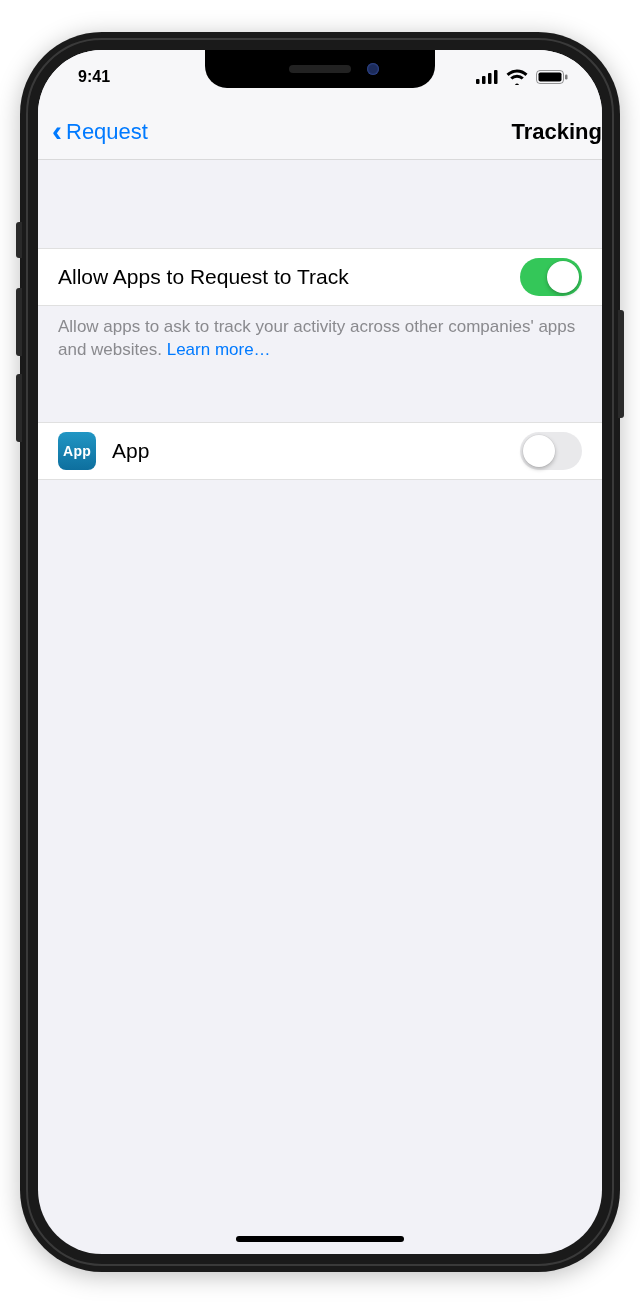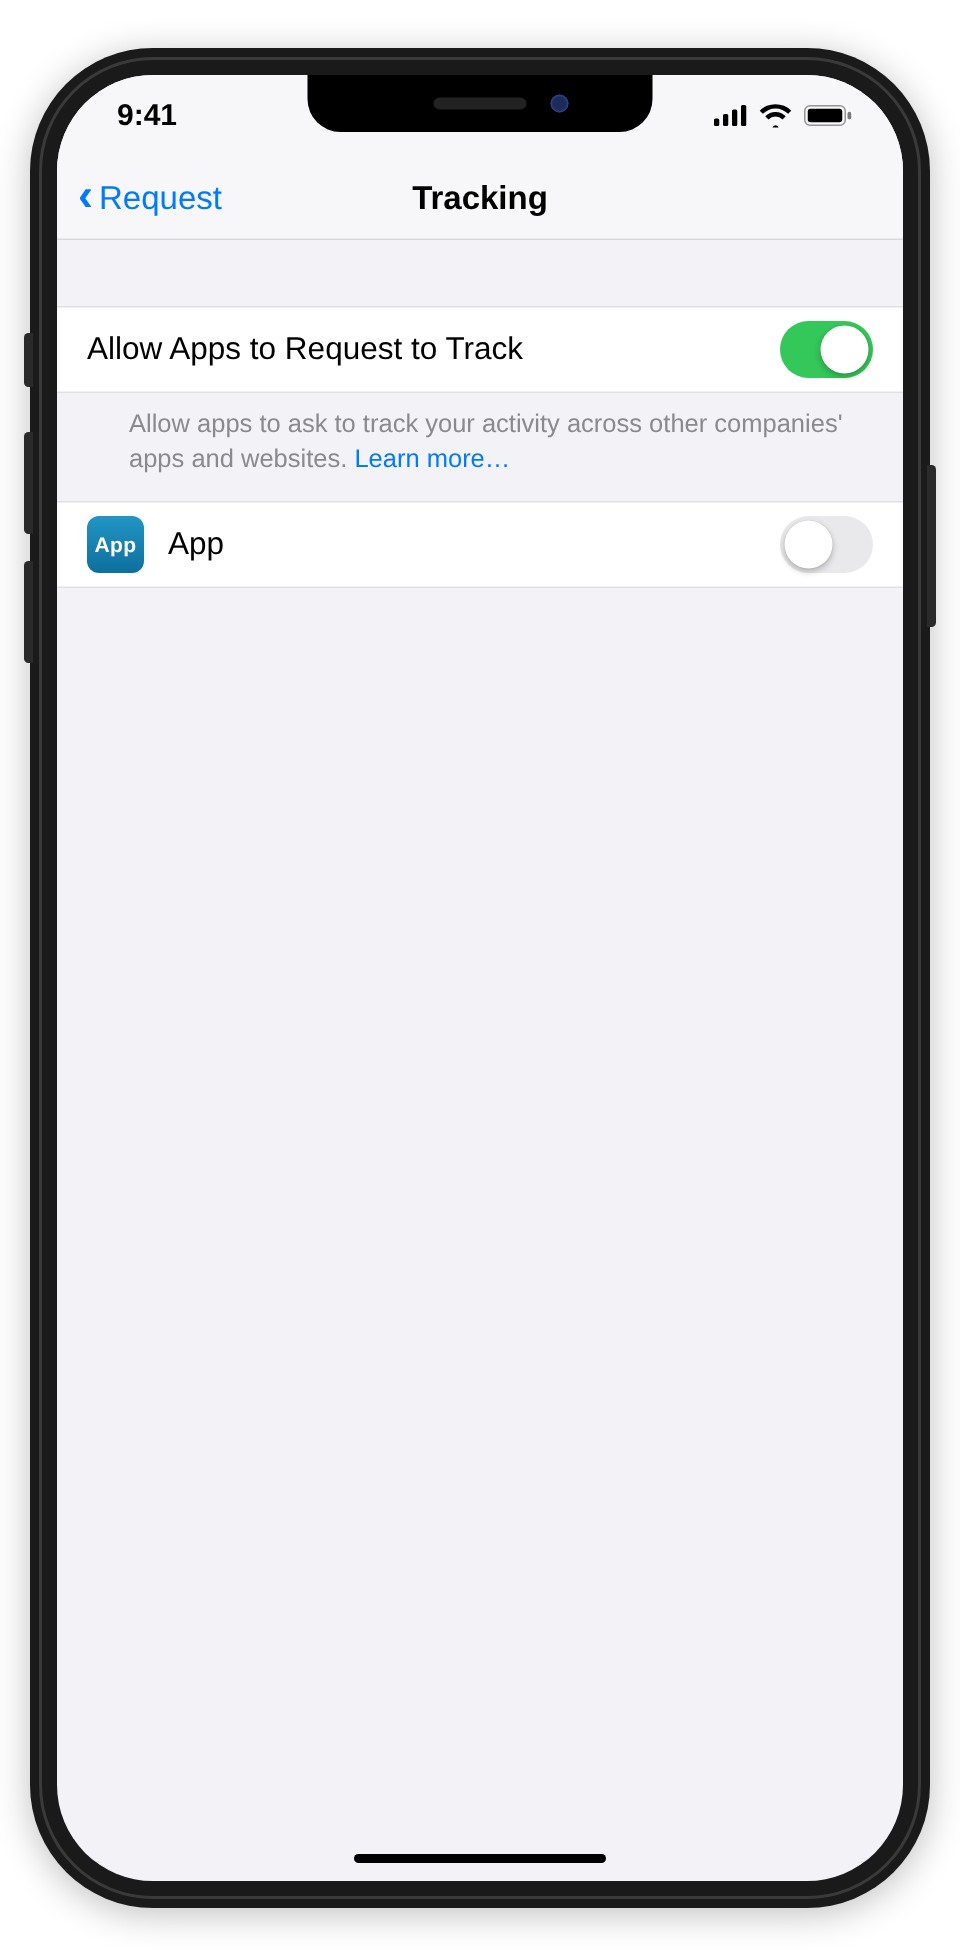--- a/index.html
+++ b/index.html
@@ -69,21 +69,21 @@
       box-shadow: inset 0 0 2px #4a6bd6;
     }
 
     
     .status-bar {
       height: 54px;
       display: flex;
       align-items: center;
       justify-content: space-between;
       padding: 0 34px 0 40px;
-      font-size: 20px;
+      font-size: 16px;
       font-weight: 700;
       color: #000;
       background: #f7f7f9;
     }
     .status-right { display: flex; align-items: center; gap: 8px; }
 
     
     .nav-bar {
       height: 56px;
       display: flex;
@@ -98,38 +98,39 @@
       align-items: center;
       color: #007aff;
       font-size: 22px;
       gap: 4px;
       cursor: pointer;
     }
     .back-chevron { font-size: 30px; font-weight: 600; line-height: 1; margin-top: -2px; }
     .nav-title {
       position: absolute;
       left: 0; right: 0;
-      text-align: center;
+      text-align: right;
       font-size: 22px;
       font-weight: 700;
       color: #000;
       pointer-events: none;
     }
 
     
     .section-gap { height: 44px; }
 
     .cell {
       background: #fff;
       min-height: 58px;
       display: flex;
       align-items: center;
       padding: 0 20px;
       border-top: 0.5px solid rgba(0,0,0,0.12);
       border-bottom: 0.5px solid rgba(0,0,0,0.12);
+      margin-top: 44px;
     }
     .cell-label {
       flex: 1;
       font-size: 21px;
       color: #000;
     }
     .cell-icon {
       width: 38px; height: 38px;
       border-radius: 8px;
       background: linear-gradient(180deg, #2196c4 0%, #0e6f9e 100%);
@@ -137,21 +138,20 @@
       color: #fff; font-weight: 700; font-size: 14px;
       margin-right: 16px;
       letter-spacing: 0.2px;
     }
 
     .footer-text {
       padding: 10px 20px 16px;
       font-size: 17px;
       line-height: 1.35;
       color: #8a8a8e;
-      margin-left: 28px;
     }
     .footer-text a { color: #007aff; text-decoration: none; }
 
     
     .switch {
       width: 62px; height: 38px;
       border-radius: 19px;
       position: relative;
       cursor: pointer;
       flex-shrink: 0;

